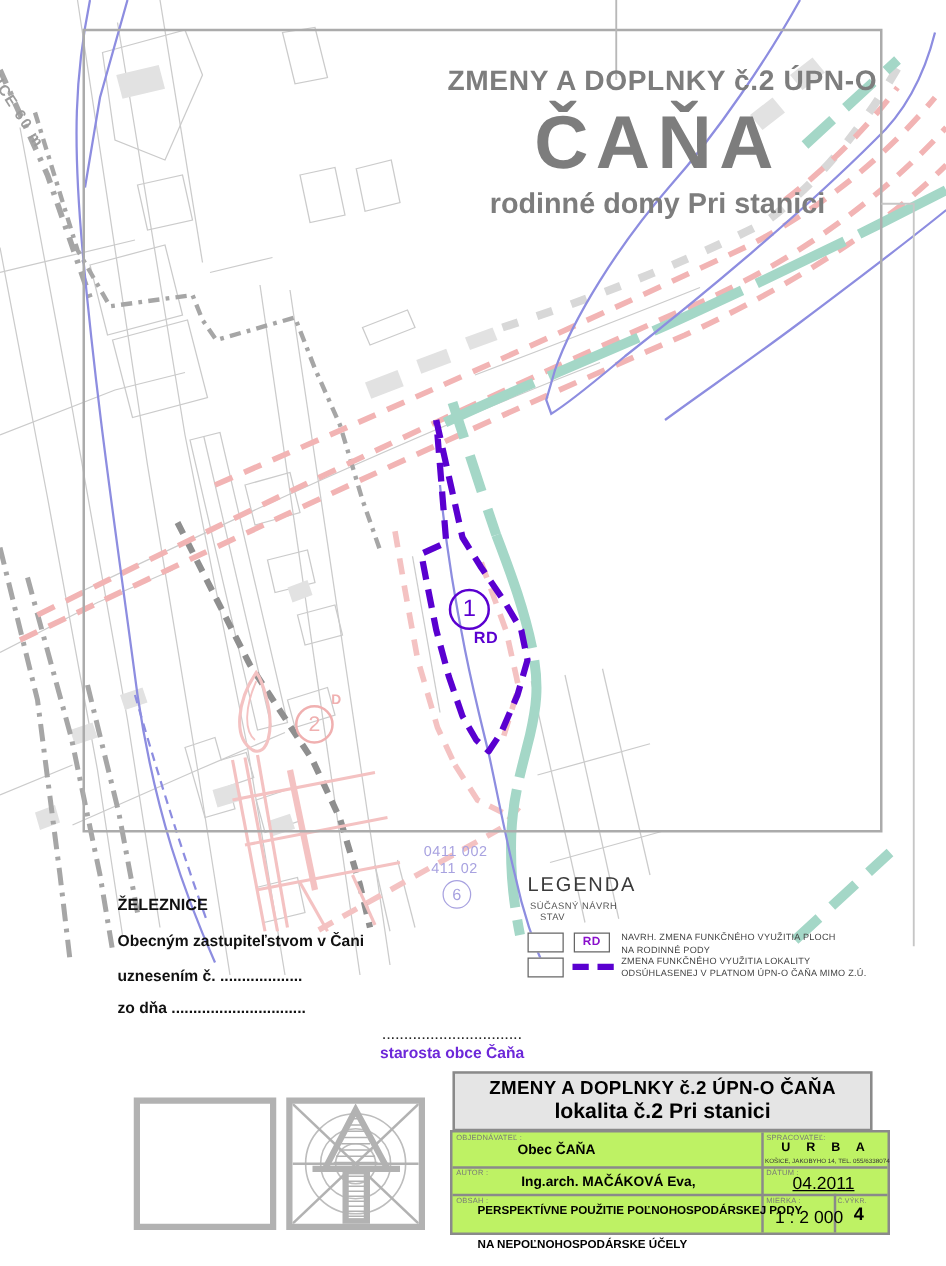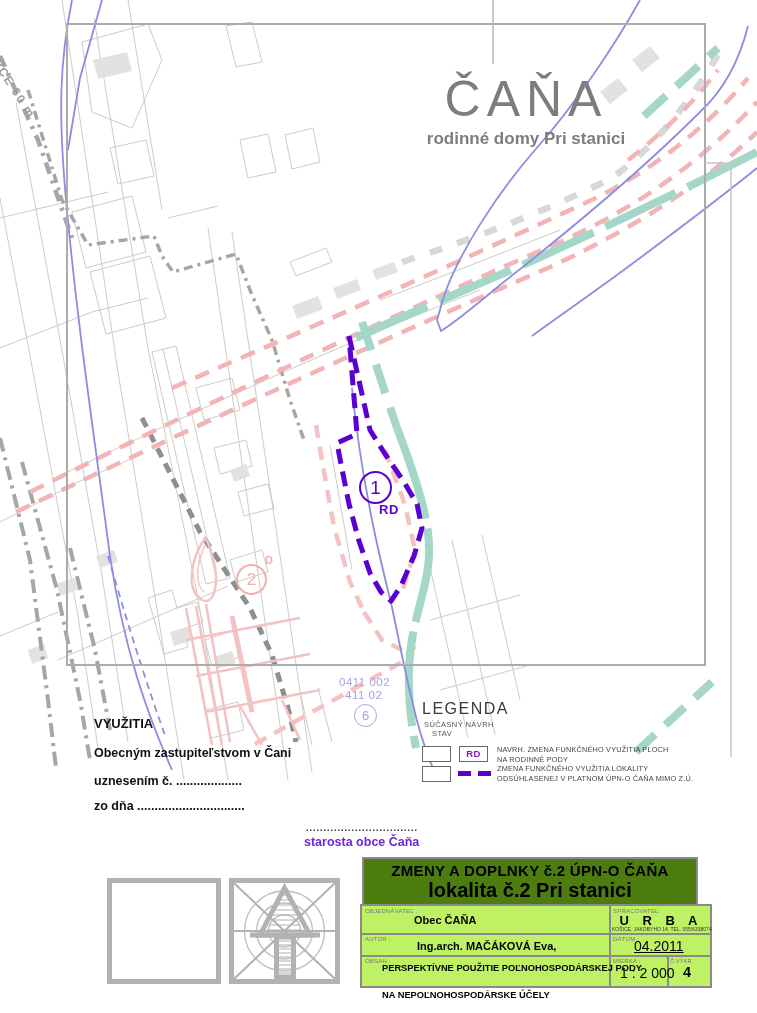--- a/index.html
+++ b/index.html
@@ -5,23 +5,23 @@
   html,body{margin:0;padding:0;background:#e8e8e8;}
   .page{position:relative;width:757px;height:1013px;background:#ffffff;overflow:hidden;
         font-family:"Liberation Sans", sans-serif;}
   .abs{position:absolute;white-space:nowrap;}
   .map-svg{position:absolute;left:0;top:0;}
   
   .railway-label{left:-26px;top:14px;font-size:12px;color:#9c9c9c;letter-spacing:1.5px;
      transform:rotate(57deg);transform-origin:left top;font-weight:bold;}
   .map-title{left:358px;top:52px;width:336px;text-align:center;color:#7d7d7d;}
   .map-title .t1{font-size:22.5px;font-weight:bold;letter-spacing:0.5px;}
-  .map-title .t2{font-size:50px;font-weight:normal;letter-spacing:6px;margin-top:18px;}
+  .map-title .t2{font-size:60px;font-weight:bold;letter-spacing:6px;margin-top:1px;}
   .map-title .t3{font-size:19.5px;font-weight:bold;letter-spacing:1px;margin-top:5px;}
-  .map-title .t4{font-size:17px;font-weight:bold;margin-top:1px;}
+  .map-title .t4{font-size:23px;font-weight:bold;margin-top:1px;}
   .circle{border-radius:50%;text-align:center;background:transparent;}
   .c1{left:359px;top:471px;width:29px;height:29px;border:2.5px solid #5a00d0;color:#5a00d0;
       font-size:19px;line-height:29px;}
   .rd-label{left:379px;top:502px;font-size:13px;font-weight:bold;color:#5a00d0;letter-spacing:0.5px;}
   .c2{left:236px;top:564px;width:27px;height:27px;border:2px solid #f0b0b0;color:#f0b0b0;
       font-size:17px;line-height:27px;}
   .d-sup{left:265px;top:554px;font-size:11px;font-weight:bold;color:#f0b0b0;}
   .c6{left:354px;top:704px;width:21px;height:21px;border:1.8px solid #a8a2e0;color:#a8a2e0;
       font-size:13px;line-height:21px;}
   .code1{left:339px;top:676px;font-size:11.5px;color:#a8a2e0;letter-spacing:0.5px;}
@@ -43,24 +43,24 @@
   .r2dash span{display:block;width:13px;height:5px;background:#5a00d0;}
   .lg-l{left:497px;font-size:7.3px;color:#444;letter-spacing:0.2px;}
   .lgl1{top:745px;} .lgl2{top:754.5px;} .lgl3{top:764px;} .lgl4{top:773.5px;}
   
   .sig-dots{left:306px;top:823px;font-size:9px;font-weight:bold;color:#222;letter-spacing:1px;}
   .sig-label{left:304px;top:835px;font-size:12.5px;font-weight:bold;color:#6d28d9;}
   
   .stamp-box{left:107px;top:878px;width:104px;height:96px;border:5px solid #b2b2b2;background:#fff;}
   .north-box{left:229px;top:878px;width:101px;height:96px;border:5px solid #b2b2b2;background:#fff;}
   
-  .tb-header{left:362px;top:857px;width:332px;border:2.5px solid #8a8a8a;background:#4d7c0f;
+  .tb-header{left:362px;top:857px;width:332px;border:2.5px solid #8a8a8a;background:#e5e5e5;
      text-align:center;padding:3px 0 4px 0;color:#000;}
   .tb-header .h1{font-size:15px;font-weight:bold;letter-spacing:0.3px;}
-  .tb-header .h2{font-size:20px;font-weight:bold;}
+  .tb-header .h2{font-size:17px;font-weight:bold;}
   .tb-table{left:360px;top:904px;width:348px;height:80px;border:2px solid #8a8a8a;background:#bef264;}
   .tb-table .vline,.tb-table .hline{position:absolute;background:#8a8a8a;}
   .lbl{position:absolute;font-size:6px;color:#777;letter-spacing:0.2px;white-space:nowrap;}
   .val{position:absolute;color:#000;white-space:nowrap;}
 </style>
 </head>
 <body>
 
 <div class="page">
 
@@ -182,33 +182,34 @@
       <path d="M 705,163 L 731,163 L 731,757" stroke="#c6c6c6" stroke-width="1.5"></path>
       <path d="M 493,0 L 493,64" stroke="#b8b8b8" stroke-width="1.5"></path>
     </g>
 
     <path d="M 349,336 L 370,430 L 385,454 L 404,482 L 417,504 L 422,528 L 414,556 L 401,586 L 391,601 L 381,592 L 370,573 L 359,541 L 349,504 L 341,464 L 337,443 L 357,434 L 349,336" stroke="#5a00d0" stroke-width="5" stroke-dasharray="15 8" stroke-linejoin="round" fill="none"></path>
   </svg>
 
   <div class="abs railway-label">ŽELEZNICE 60 m</div>
 
   <div class="abs map-title">
+    <div class="t1">ZMENY A DOPLNKY č.2 ÚPN-O</div>
     <div class="t2">ČAŇA</div>
     <div class="t4">rodinné domy Pri stanici</div>
   </div>
 
   <div class="abs circle c1">1</div>
   <div class="abs rd-label">RD</div>
   <div class="abs circle c2">2</div>
   <div class="abs d-sup">D</div>
   <div class="abs circle c6">6</div>
   <div class="abs code1">0411 002</div>
   <div class="abs code2">411 02</div>
 
-  <div class="abs a-head">VYUŽITIA</div>
+  <div class="abs a-head">ŽELEZNICE</div>
   <div class="abs a1">Obecným zastupiteľstvom  v Čani</div>
   <div class="abs a2">uznesením č.  ...................</div>
   <div class="abs a3">zo dňa ...............................</div>
 
   <div class="abs lg-head">LEGENDA</div>
   <div class="abs lg-sub1">SÚČASNÝ NÁVRH</div>
   <div class="abs lg-sub2">STAV</div>
   <div class="abs lg-box r1b1"></div>
   <div class="abs lg-box r1b2">RD</div>
   <div class="abs lg-box r2b1"></div>
@@ -257,21 +258,21 @@
   <div class="abs tb-table">
     <div class="vline" style="left:247px;top:0;height:80px;width:2px;"></div>
     <div class="hline" style="top:27px;left:0;width:348px;height:2px;"></div>
     <div class="hline" style="top:49px;left:0;width:348px;height:2px;"></div>
     <div class="vline" style="left:305px;top:49px;height:31px;width:2px;"></div>
 
     <div class="lbl" style="left:3px;top:2px;">OBJEDNÁVATEĽ :</div>
     <div class="val" style="left:52px;top:8px;font-size:11px;font-weight:bold;">Obec ČAŇA</div>
 
     <div class="lbl" style="left:251px;top:2px;">SPRACOVATEĽ:</div>
-    <div class="val" style="left:252px;top:7px;width:94px;text-align:center;font-size:13px;font-weight:bold;letter-spacing:5px;">U R B A</div>
+    <div class="val" style="left:252px;top:7px;width:94px;text-align:center;font-size:10px;font-weight:bold;letter-spacing:5px;">U R B A</div>
     <div class="val" style="left:250px;top:20px;width:97px;text-align:center;font-size:5px;color:#333;">KOŠICE, JAKOBYHO 14, TEL. 055/6338074</div>
 
     <div class="lbl" style="left:3px;top:30px;">AUTOR :</div>
     <div class="val" style="left:55px;top:34px;font-size:11px;font-weight:bold;">Ing.arch. MAČÁKOVÁ Eva,</div>
 
     <div class="lbl" style="left:251px;top:30px;">DÁTUM :</div>
     <div class="val" style="left:272px;top:32px;font-size:14px;text-decoration:underline;">04.2011</div>
 
     <div class="lbl" style="left:3px;top:52px;">OBSAH :</div>
     <div class="val" style="left:20px;top:57px;font-size:9.3px;font-weight:bold;">PERSPEKTÍVNE  POUŽITIE POĽNOHOSPODÁRSKEJ PODY</div>

